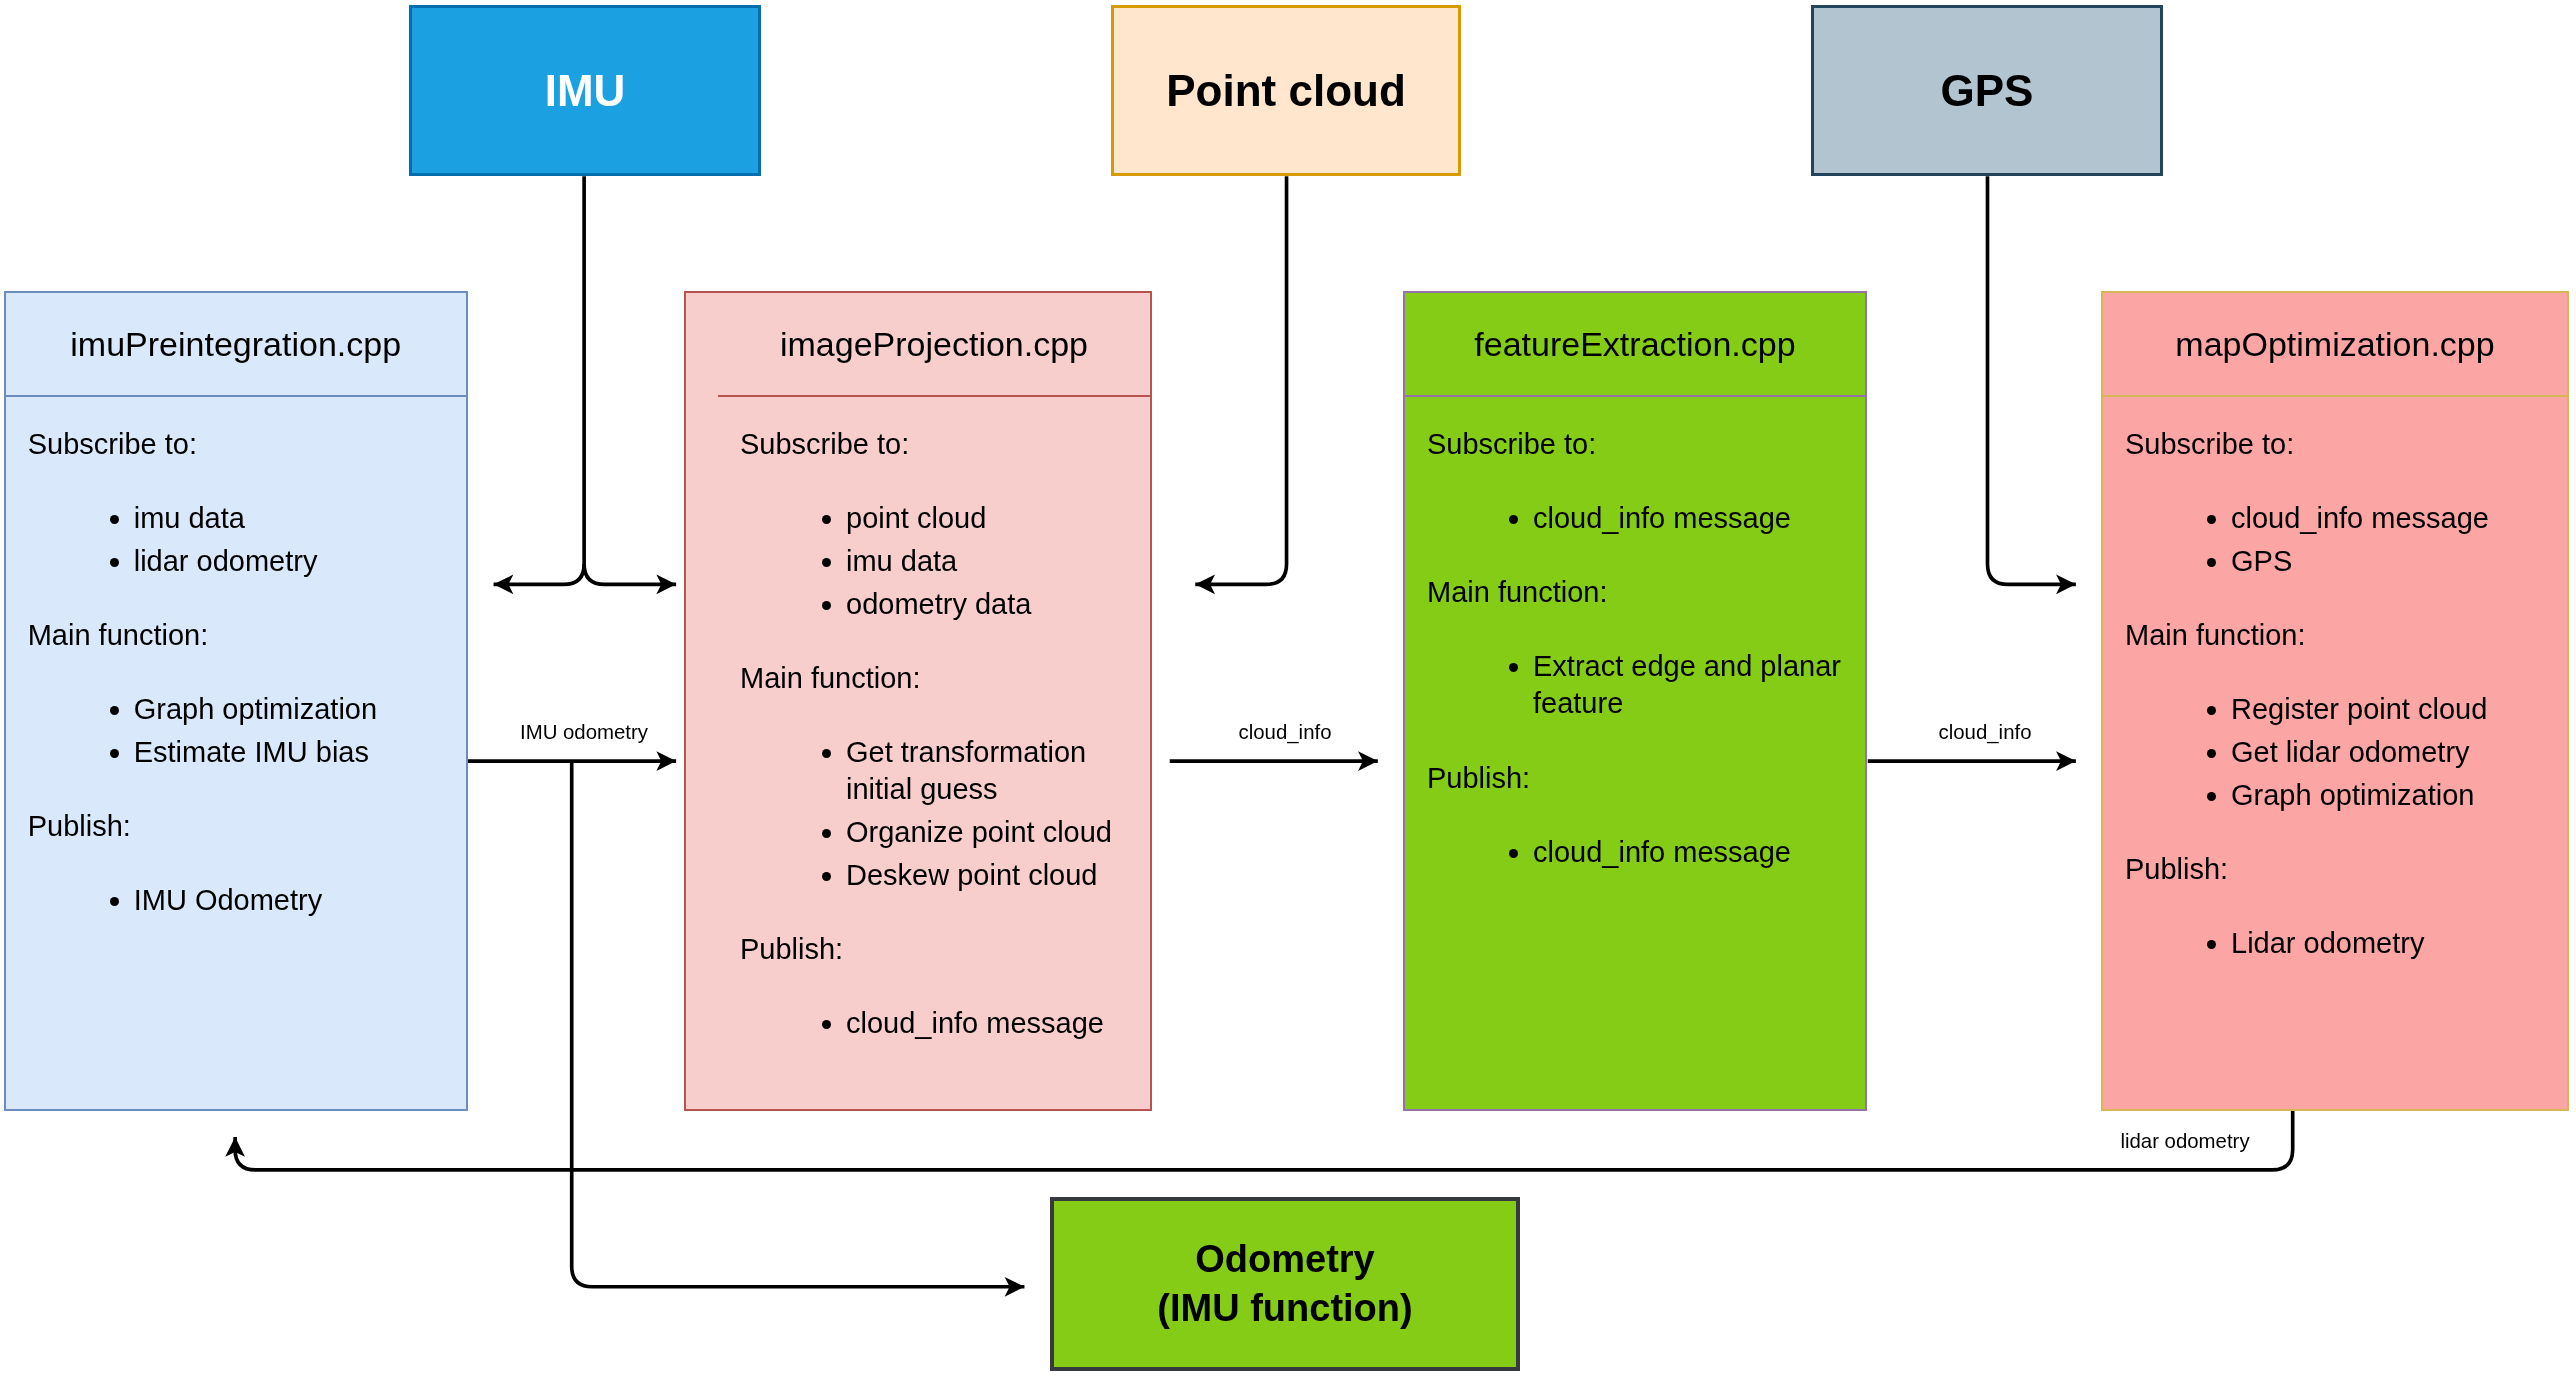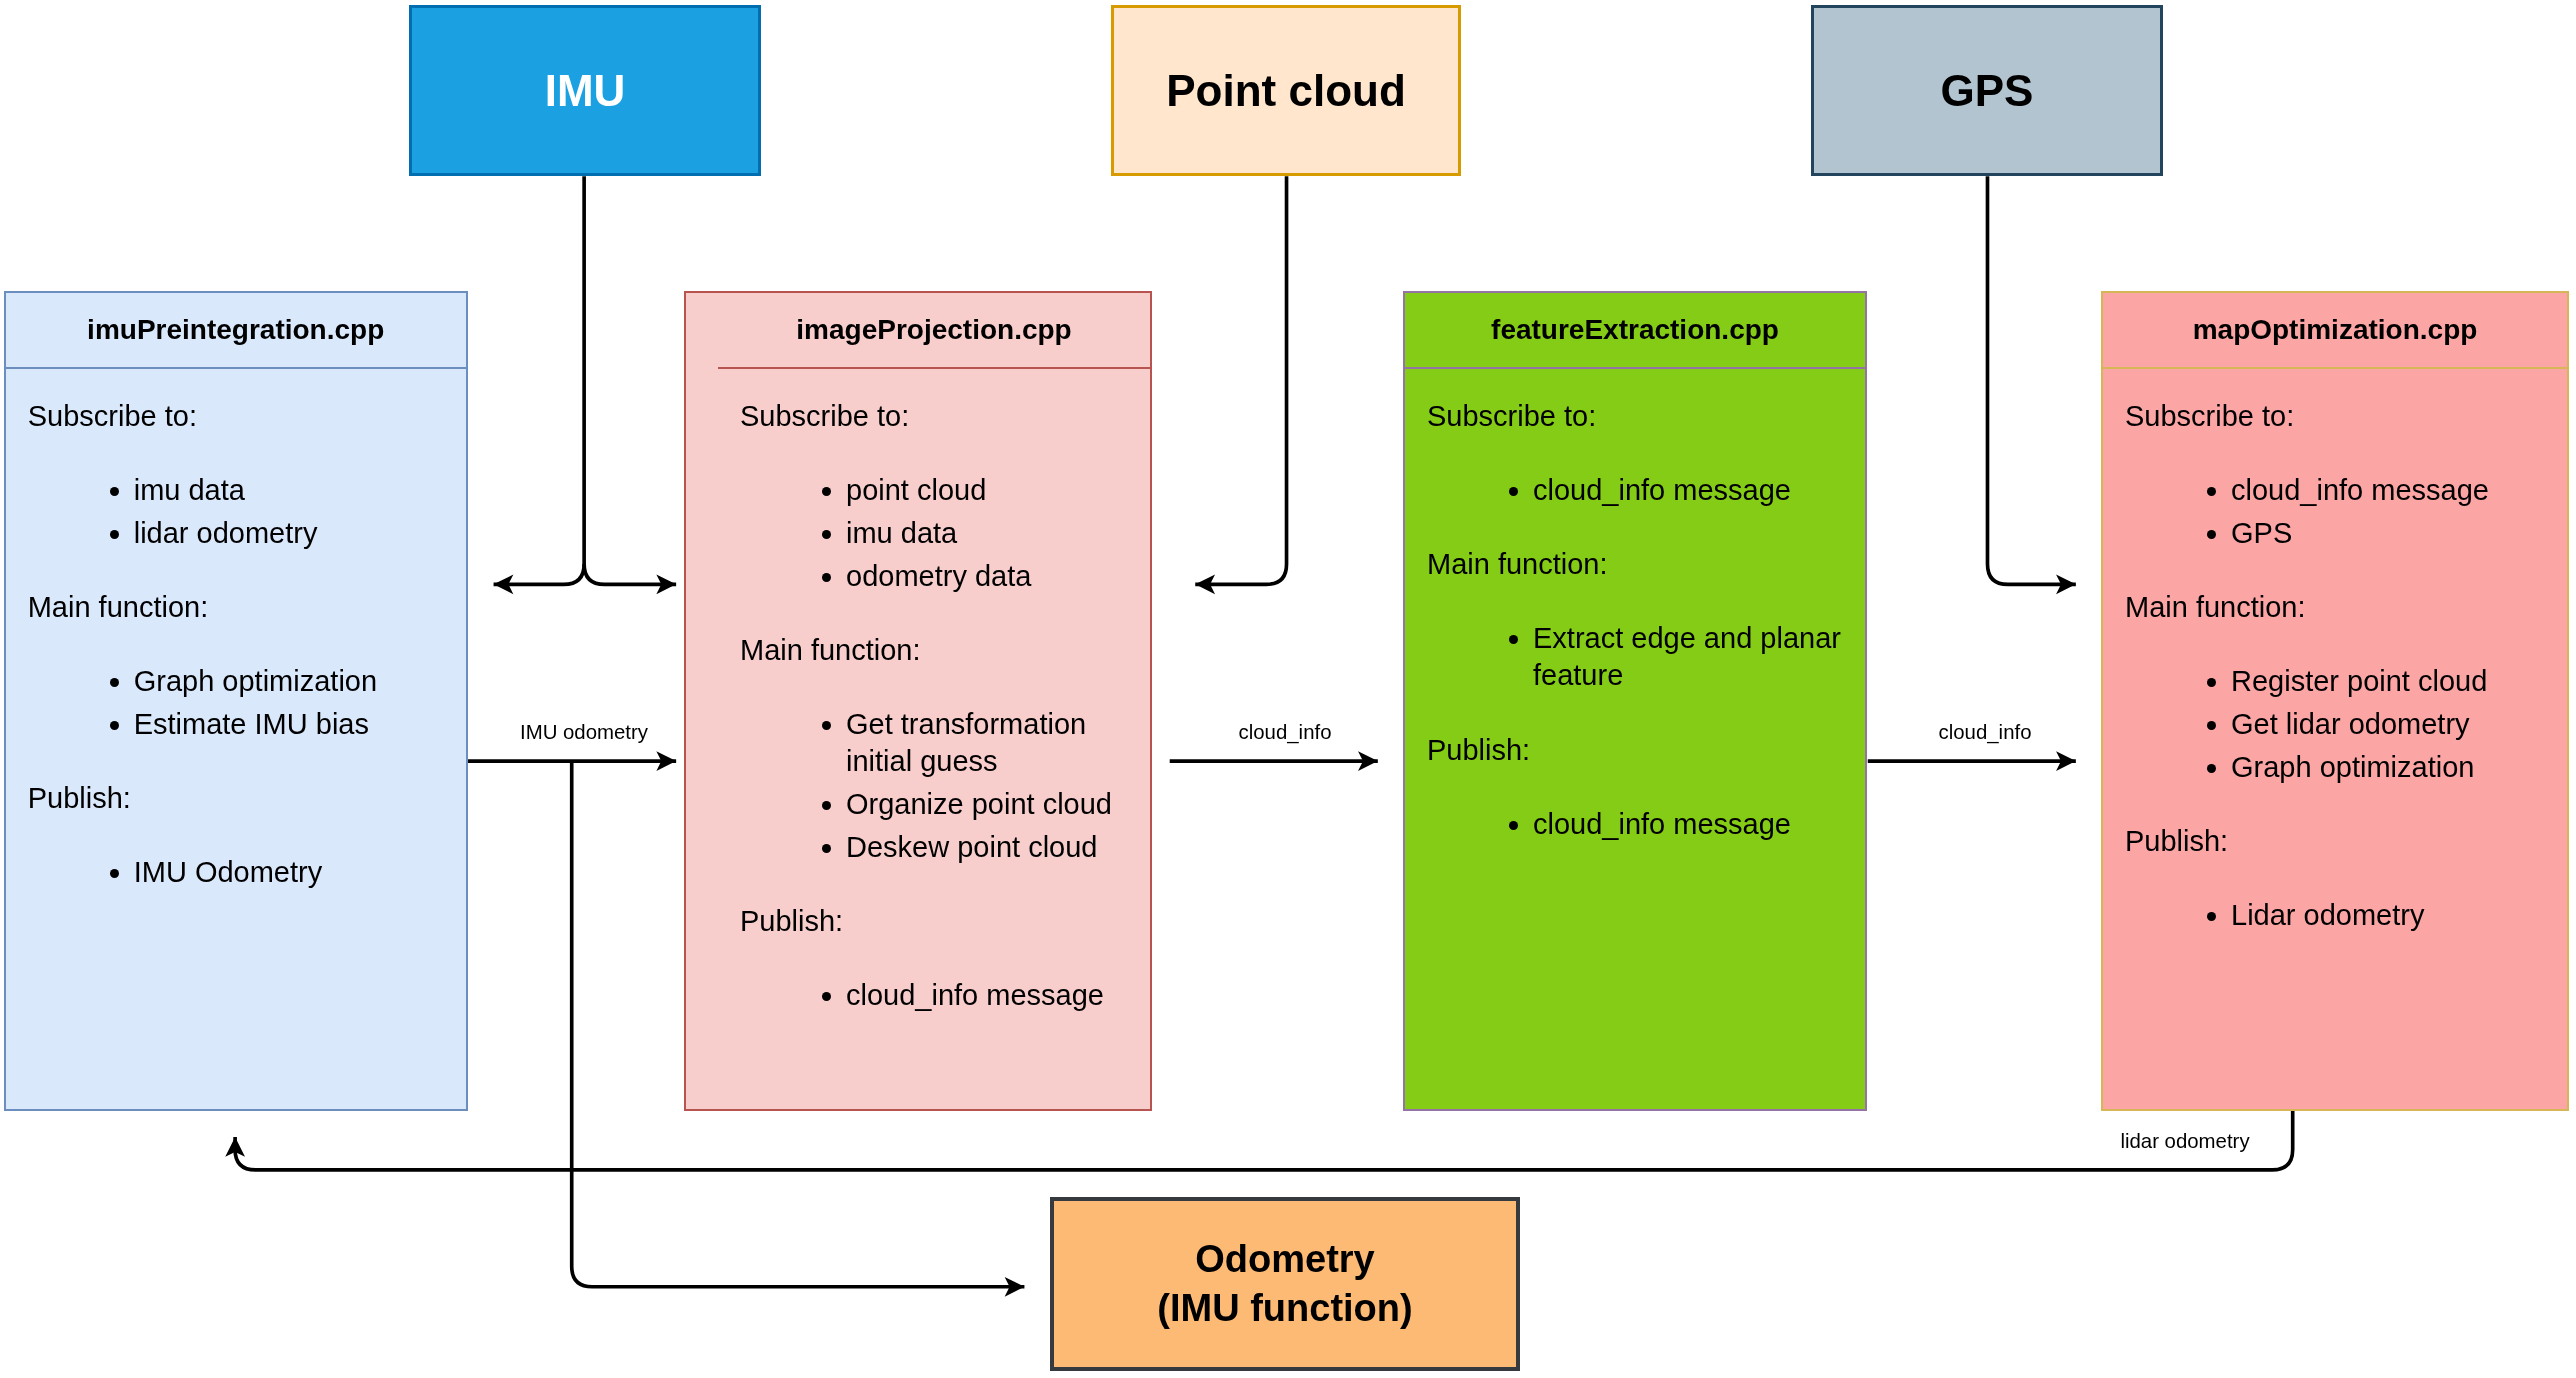--- a/index.html
+++ b/index.html
@@ -23,42 +23,42 @@
   .src-imu   { left: 409px;  width: 352px; background: #1BA1E2; border-color: #006EAF; color: #ffffff; text-align: center; }
   .src-cloud { left: 1111px; width: 350px; background: #FFE6CC; border-color: #D79B00; color: #000000; }
   .src-gps   { left: 1811px; width: 352px; background: #B2C4D0; border-color: #23445D; color: #000000; }
 
   
   .module {
     position: absolute; top: 291px; height: 820px;
     border-style: solid; border-width: 2.2px;
   }
   .module-header {
-    height: 76px; display: flex; align-items: center; justify-content: center;
-    font-size: 28px; font-weight: bold;
+    height: 104px; display: flex; align-items: center; justify-content: center;
+    font-size: 34px; font-weight: normal;
     border-bottom-style: solid; border-bottom-width: 2.2px;
   }
   .module-body { padding: 29px 22px 0 22px; font-size: 29px; line-height: 1.28; }
   .module-body p { margin: 0 0 37px 0; }
   .module-body ul { margin: 0 0 37px 0; padding: 0 0 0 106px; }
   .module-body li { margin: 0 0 5.8px 0; }
 
   .m1 { left: 3.7px;    width: 464px; background: #DAE8FC; border-color: #6C8EBF; }
   .m1 .module-header { border-bottom-color: #6C8EBF; }
   .m2 { left: 684px;  width: 468px; background: #F8CECC; border-color: #B85450; padding-left: 32px; }
   .m2 .module-header { border-bottom-color: #B85450; }
   .m3 { left: 1403px; width: 464px; background: #84cc16; border-color: #9673A6; }
   .m3 .module-header { border-bottom-color: #9673A6; }
   .m4 { left: 2101px; width: 468px; background: #fca5a5; border-color: #D6B656; }
   .m4 .module-header { border-bottom-color: #D6B656; }
 
   
   .output-box {
     position: absolute; left: 1050px; top: 1197px; width: 470px; height: 174px;
-    background: #fdba74; border: 4.4px solid #36393D;
+    background: #84cc16; border: 4.4px solid #36393D;
     display: flex; flex-direction: column; align-items: center; justify-content: center;
     font-size: 38px; font-weight: bold; line-height: 1.3; text-align: center;
   }
 
   
   .edge-label {
     position: absolute; font-size: 20.4px; white-space: nowrap;
     transform: translateX(-50%);
   }
   .lbl-imu-odom   { left: 584px;  top: 721px; }

